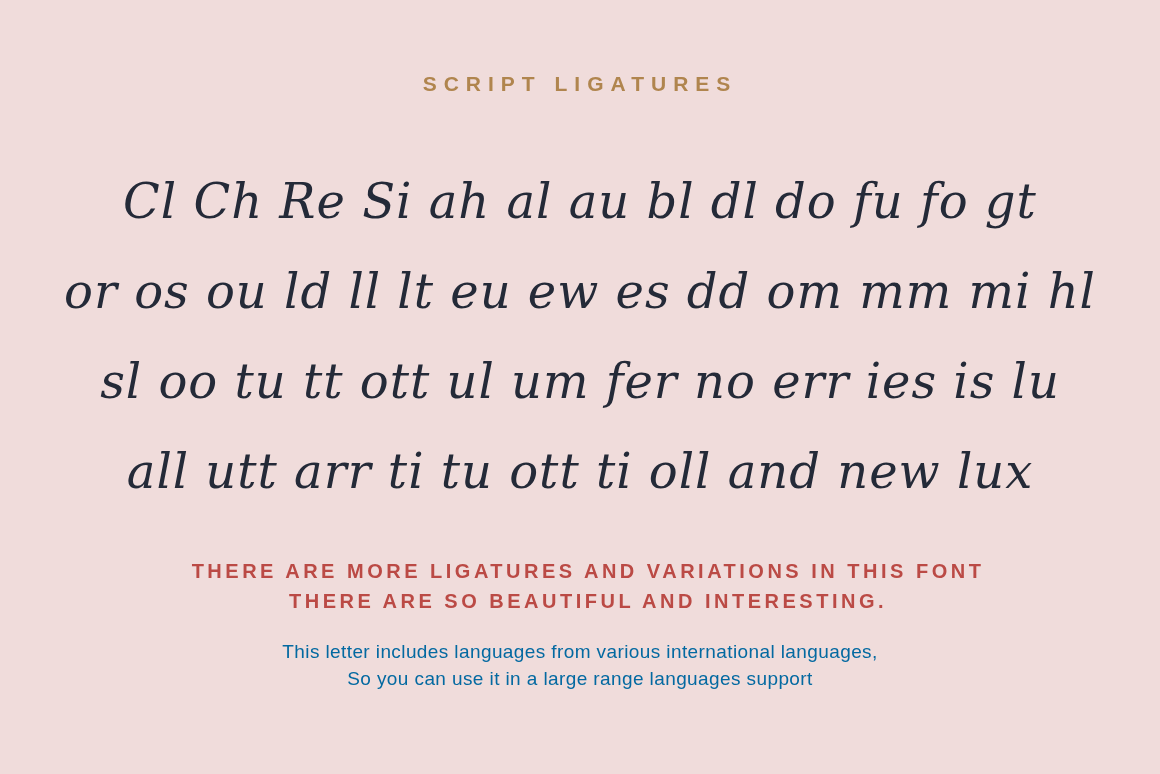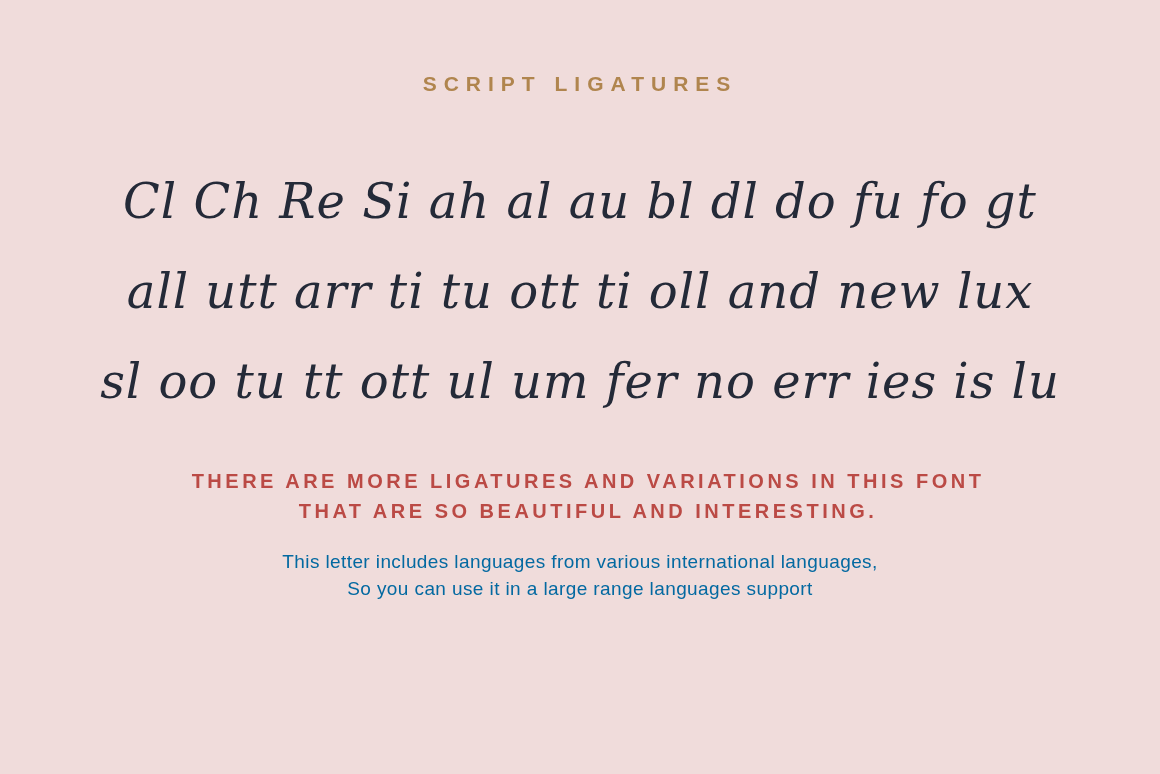--- a/index.html
+++ b/index.html
@@ -65,27 +65,28 @@
 </style>
 </head>
 <body>
 
 <div class="poster">
 
   <h1 class="title">SCRIPT LIGATURES</h1>
 
   <div class="script-block">
     <div class="script-line">Cl Ch Re Si ah al au bl dl do fu fo gt</div>
+    <div class="script-line">or os ou ld ll lt eu ew es dd om mm mi hl</div>
+    <div class="script-line">sl oo tu tt ott ul um fer no err ies is lu</div>
     <div class="script-line">all utt arr ti tu ott ti oll and new lux</div>
-    <div class="script-line">sl oo tu tt ott ul um fer no err ies is lu</div>
   </div>
 
   <div class="highlight-block">
     <div class="highlight-line">THERE ARE MORE LIGATURES AND VARIATIONS IN THIS FONT</div>
-    <div class="highlight-line">THAT ARE SO BEAUTIFUL AND INTERESTING.</div>
+    <div class="highlight-line">THERE ARE SO BEAUTIFUL AND INTERESTING.</div>
   </div>
 
   <div class="note-block">
     <div class="note-line">This letter includes languages from various international languages,</div>
     <div class="note-line">So you can use it in a large range languages support</div>
   </div>
 
 </div>
 
 </body></html>

